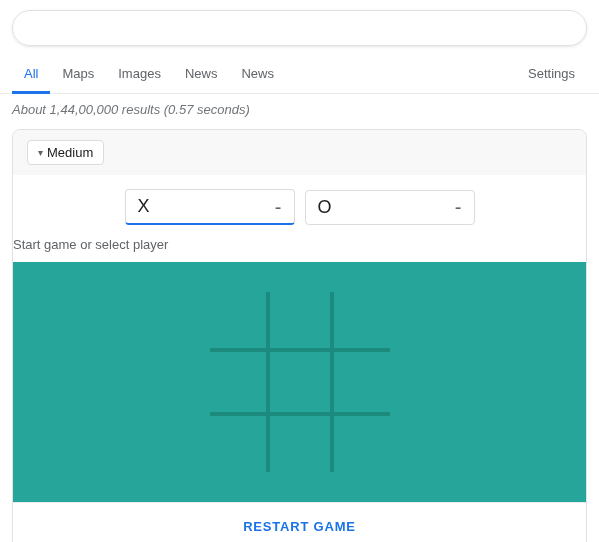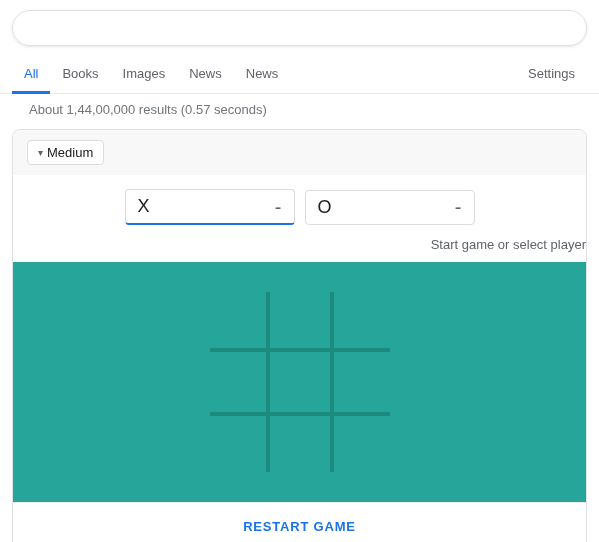--- a/index.html
+++ b/index.html
@@ -50,21 +50,22 @@
       border-bottom: 3px solid #1a73e8;
     }
     .nav-tab-right {
       margin-left: auto;
     }
 
     
     .results-count {
       font-size: 13px;
       color: #70757a;
-      padding: 8px 29px;
+      padding: 8px 12px;
+      font-style: italic;
     }
 
     
     .game-card {
       margin: 4px 12px 10px 12px;
       border: 1px solid #dfe1e5;
       border-radius: 8px;
       overflow: hidden;
       background: #fff;
     }
@@ -119,21 +120,21 @@
       line-height: 1;
     }
     .player-symbol {
       font-size: 18px;
       color: #202124;
       font-weight: 400;
     }
 
     
     .start-text {
-      text-align: right;
+      text-align: left;
       font-size: 13px;
       color: #5f6368;
       padding: 6px 0 10px 0;
       background: #fff;
     }
 
     
     .game-board-area {
       background: #26a69a;
       padding: 20px 0;
@@ -196,21 +197,21 @@
       <svg viewBox="0 0 24 24">
         <circle cx="11" cy="11" r="7" stroke="#4285f4" stroke-width="2.5" fill="none"></circle>
         <line x1="16.5" y1="16.5" x2="22" y2="22" stroke="#4285f4" stroke-width="2.5" stroke-linecap="round"></line>
       </svg>
     </span>
   </div>
 </div>
 
 <nav class="nav-tabs">
   <a class="nav-tab active">All</a>
-  <a class="nav-tab">Books</a>
+  <a class="nav-tab">Maps</a>
   <a class="nav-tab">Images</a>
   <a class="nav-tab">News</a>
   <a class="nav-tab">News</a>
   <a class="nav-tab nav-tab-right">Settings</a>
 </nav>
 
 <div class="results-count">About 1,44,00,000 results (0.57 seconds)</div>
 
 <div class="game-card">
 

